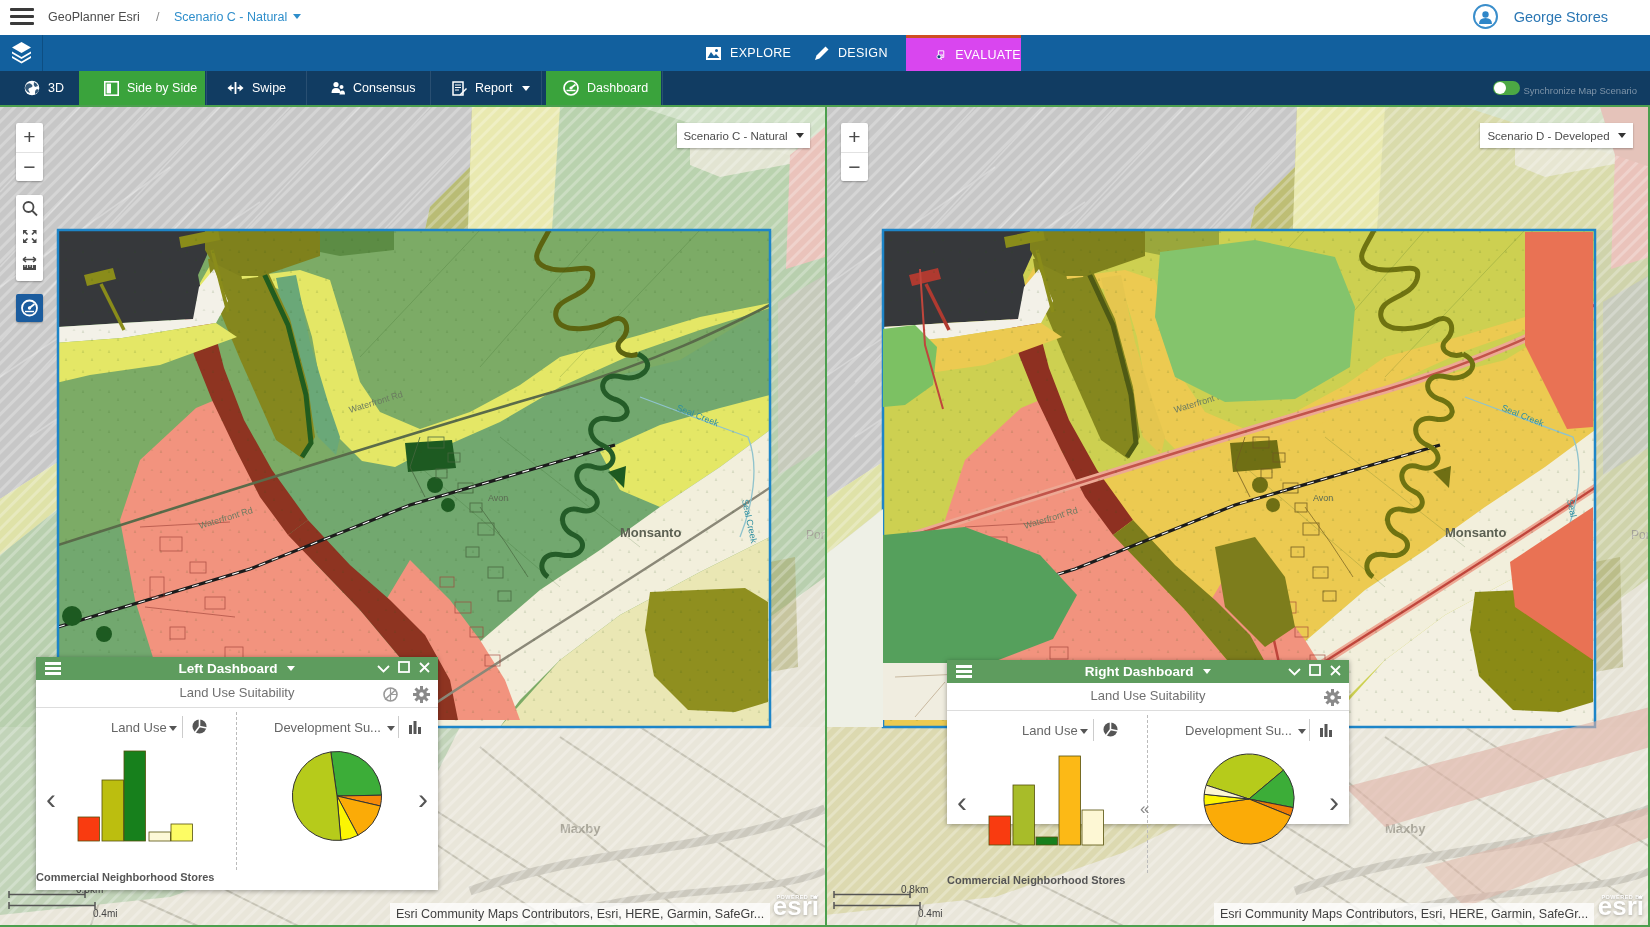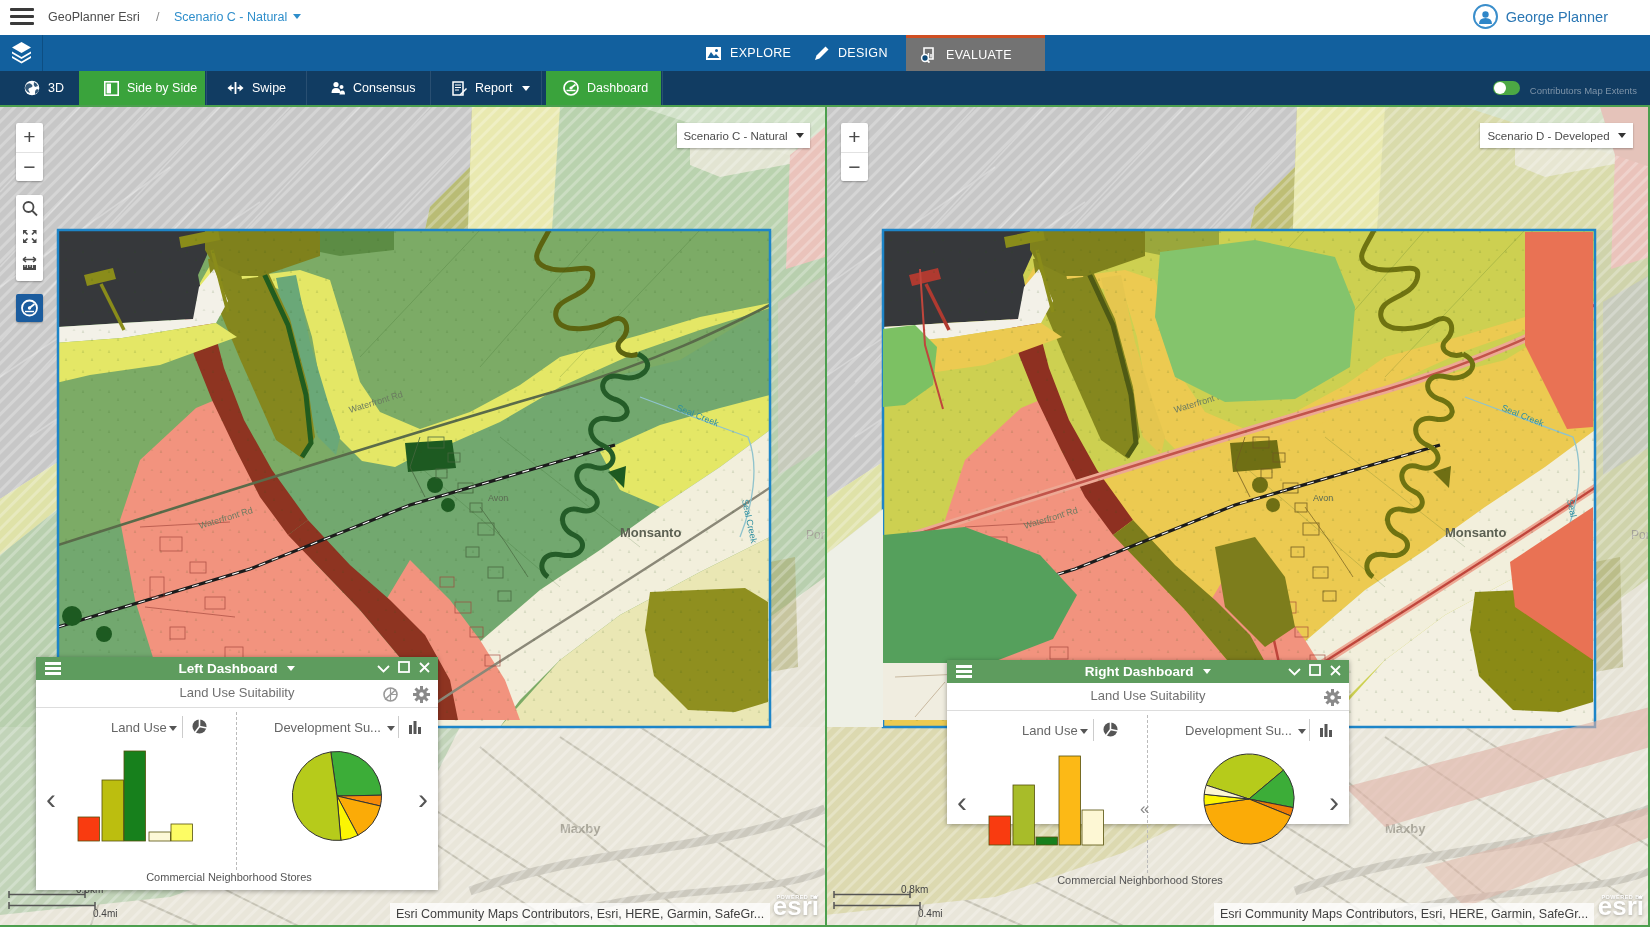--- a/index.html
+++ b/index.html
@@ -16,21 +16,21 @@
 #avatar svg{position:absolute;left:2px;top:3px;}
 #gplanner{position:absolute;right:42px;top:9px;font-size:14.5px;color:#2b77b4;}
 
 #navbar{position:absolute;left:0;top:35px;width:1650px;height:36px;background:#12609e;}
 #layers-tile{position:absolute;left:0;top:0;width:43px;height:36px;border-right:1px solid #0d4e82;}
 #layers-tile svg{position:absolute;left:10px;top:7px;}
 .navtab{position:absolute;top:0;height:36px;color:#fff;font-size:12.5px;letter-spacing:.3px;display:flex;align-items:center;}
 .navtab svg{margin-right:9px;}
 #tab-explore{left:706px;}
 #tab-design{left:815px;}
-#tab-evaluate{left:906px;width:139px;background:#737373;border-top:3px solid #cf4e22;padding-left:14px;}
+#tab-evaluate{left:906px;width:115px;background:#d946ef;border-top:3px solid #cf4e22;padding-left:30px;}
 
 #toolbar{position:absolute;left:0;top:71px;width:1650px;height:36px;background:#113c62;border-bottom:2px solid #4c9f4e;}
 .tool{position:absolute;top:0;height:34px;color:#fff;font-size:12.5px;display:flex;align-items:center;white-space:nowrap;}
 .tool svg{margin-right:8px;}
 .tool.green{background:#3aa33c;}
 #t3d{left:24px;text-align:center;}
 #tside{left:79px;width:126px;padding-left:17px;justify-content:center;}
 #tswipe{left:227px;}
 #tcons{left:331px;}
 #treport{left:452px;}
@@ -71,21 +71,21 @@
 .phead .pburger{position:absolute;left:9px;top:5px;width:16px;height:13px;}
 .phead .pburger div{height:2.5px;background:#fff;margin-bottom:2.5px;}
 .ptitle{position:absolute;left:0;right:0;top:4px;text-align:center;font-size:13.5px;font-weight:bold;color:#fff;}
 .ptitle .caret{border-top-color:#fff;}
 .picons{position:absolute;right:8px;top:3px;font-size:14px;color:#fff;letter-spacing:6px;}
 .prow{height:28px;border-bottom:1px solid #ddd;position:relative;}
 .prow .rtitle{position:absolute;left:0;right:0;top:5px;text-align:center;font-size:13px;color:#707070;}
 .pbody{position:relative;height:181px;}
 .pdiv{position:absolute;left:200px;top:4px;height:158px;border-left:1px dashed #bbb;}
 .chead{position:absolute;top:12px;font-size:13px;color:#666;}
-.pfoot{position:absolute;left:0;right:16px;bottom:6px;text-align:center;font-size:11px;font-weight:normal;color:#555;}
+.pfoot{position:absolute;left:0;right:16px;bottom:6px;font-size:11px;font-weight:bold;color:#555;}
 .arrow{position:absolute;font-size:30px;color:#555;top:76px;line-height:30px;}
 
 .attrib{position:absolute;bottom:2px;height:22px;background:rgba(255,255,255,.75);font-size:12.5px;color:#3f3f3f;line-height:22px;padding:0 6px;white-space:nowrap;}
 .esribox{position:absolute;bottom:0;width:68px;height:36px;}
 .esritxt{position:absolute;right:6px;bottom:5px;font-size:26px;font-weight:bold;color:#fff;text-shadow:0 1px 3px rgba(0,0,0,.28);}
 .pby{position:absolute;right:6px;top:3px;font-size:5.5px;font-weight:bold;color:#fff;letter-spacing:.5px;text-shadow:0 1px 2px rgba(0,0,0,.3);}
 .scalebar{position:absolute;left:8px;bottom:8px;width:118px;height:34px;}
 </style>
 </head>
 <body>
@@ -504,21 +504,21 @@
       </div>
     <span class="tb-txt" style="left:48px;">GeoPlanner Esri</span>
     <span class="tb-txt" style="left:156px;color:#888;">/</span>
     <span class="tb-txt tb-link" style="left:174px;">Scenario C - Natural<span class="caret"></span></span>
     <div id="avatar">
         <svg width="17" height="17" viewBox="0 0 17 17">
           <circle cx="8.5" cy="5.5" r="3.2" fill="#2e86c8"></circle>
           <path d="M2 15 q0-6 6.5-6 q6.5 0 6.5 6z" fill="#2e86c8"></path>
         </svg>
       </div>
-    <span id="gplanner">George Planner</span>
+    <span id="gplanner">George Stores</span>
   </div>
   <div id="navbar">
     <div id="layers-tile">
         <svg width="23" height="22" viewBox="0 0 23 22">
           <path d="M11.5 0 L21 5.5 L11.5 11 L2 5.5 Z" fill="#fff"></path>
           <path d="M2 9.5 L11.5 15 L21 9.5 L21 11.5 L11.5 17 L2 11.5Z" fill="#fff"></path>
           <path d="M2 14 L11.5 19.5 L21 14 L21 16 L11.5 21.5 L2 16Z" fill="#fff"></path>
         </svg>
       </div>
     <div class="navtab" id="tab-explore"><svg width="15" height="13" viewBox="0 0 15 13">
@@ -569,15 +569,15 @@
           <path d="M3.5 10.5 h9" stroke="#fff" stroke-width="1.5"></path>
         </svg>Dashboard</div>
     <div class="tsep" style="left:206px;"></div>
     <div class="tsep" style="left:306px;"></div>
     <div class="tsep" style="left:430px;"></div>
     <div class="tsep" style="left:541px;"></div>
     <div class="tsep" style="left:662px;"></div>
     <div id="sync">
         <i></i>
       </div>
-    <span id="synctxt">Contributors Map Extents</span>
+    <span id="synctxt">Synchronize Map Scenario</span>
   </div>
 </div>
 
 </body></html>

